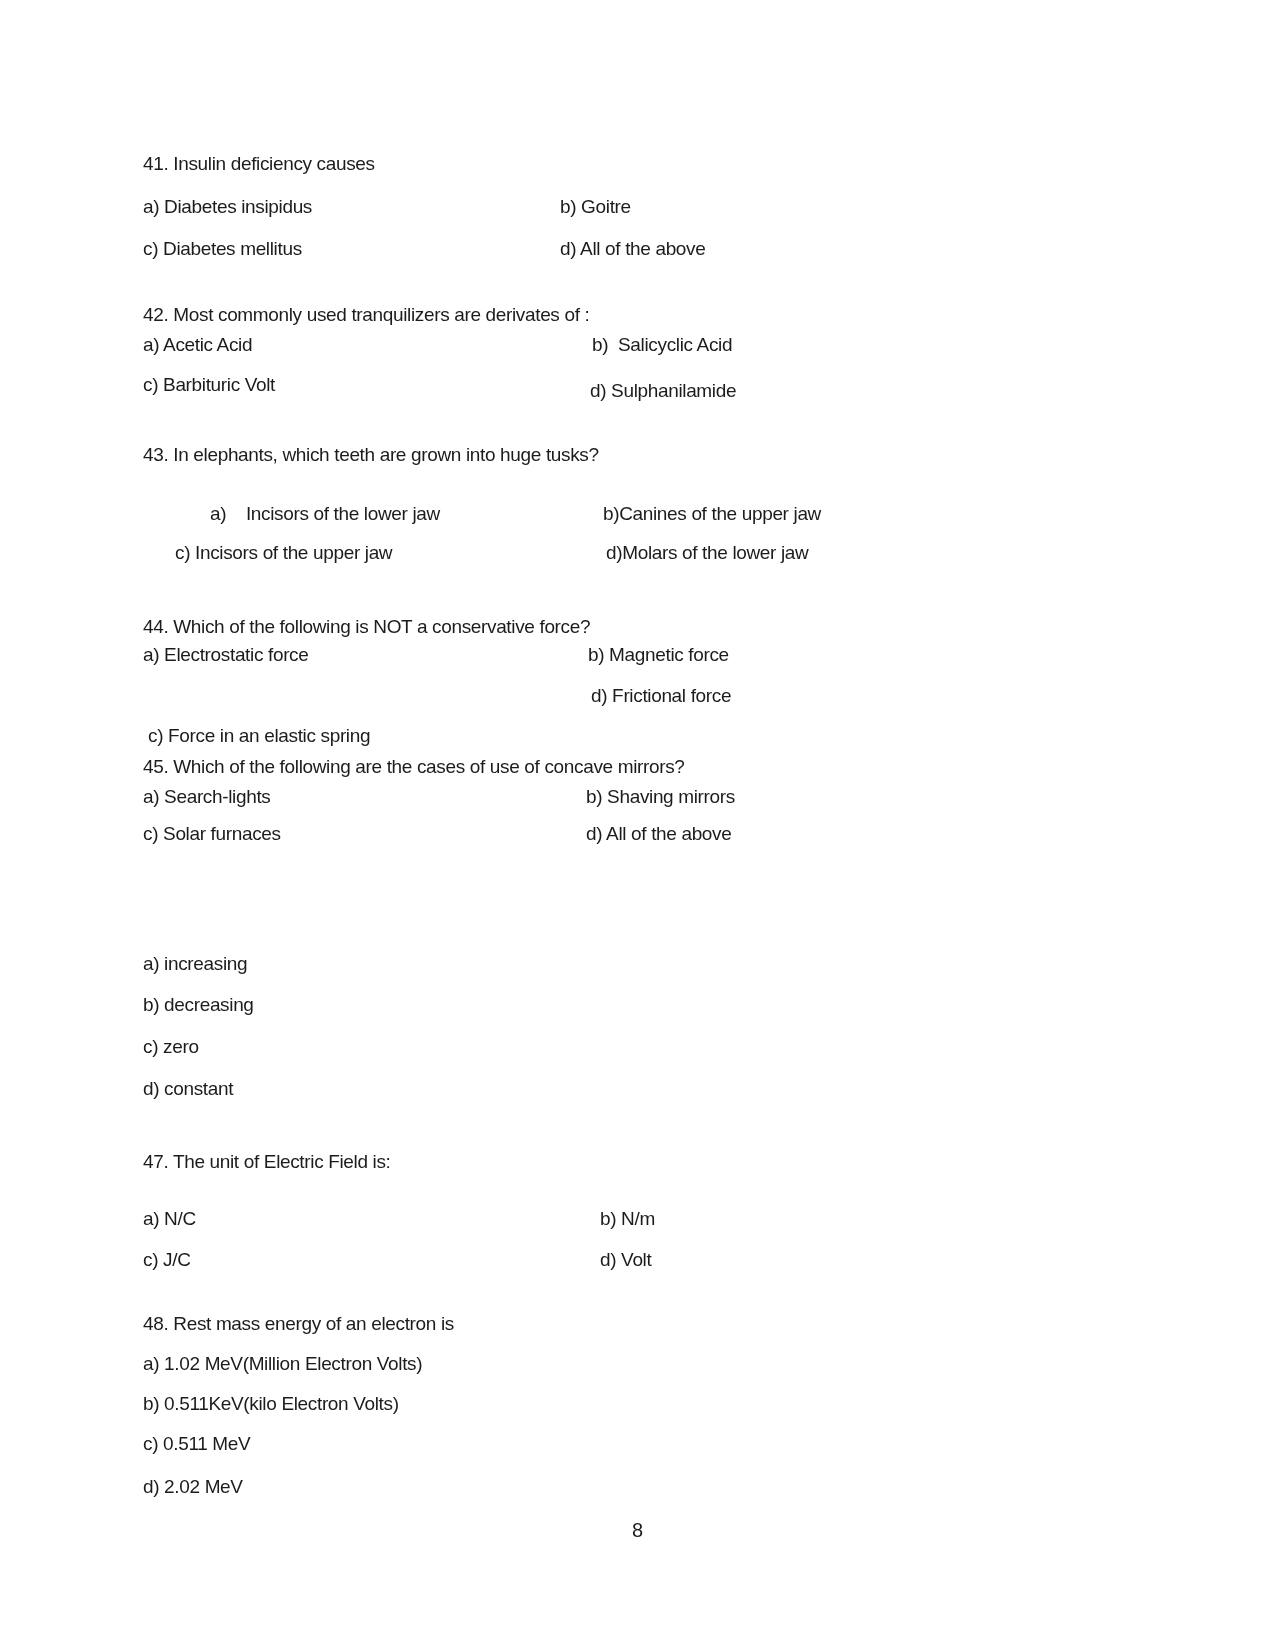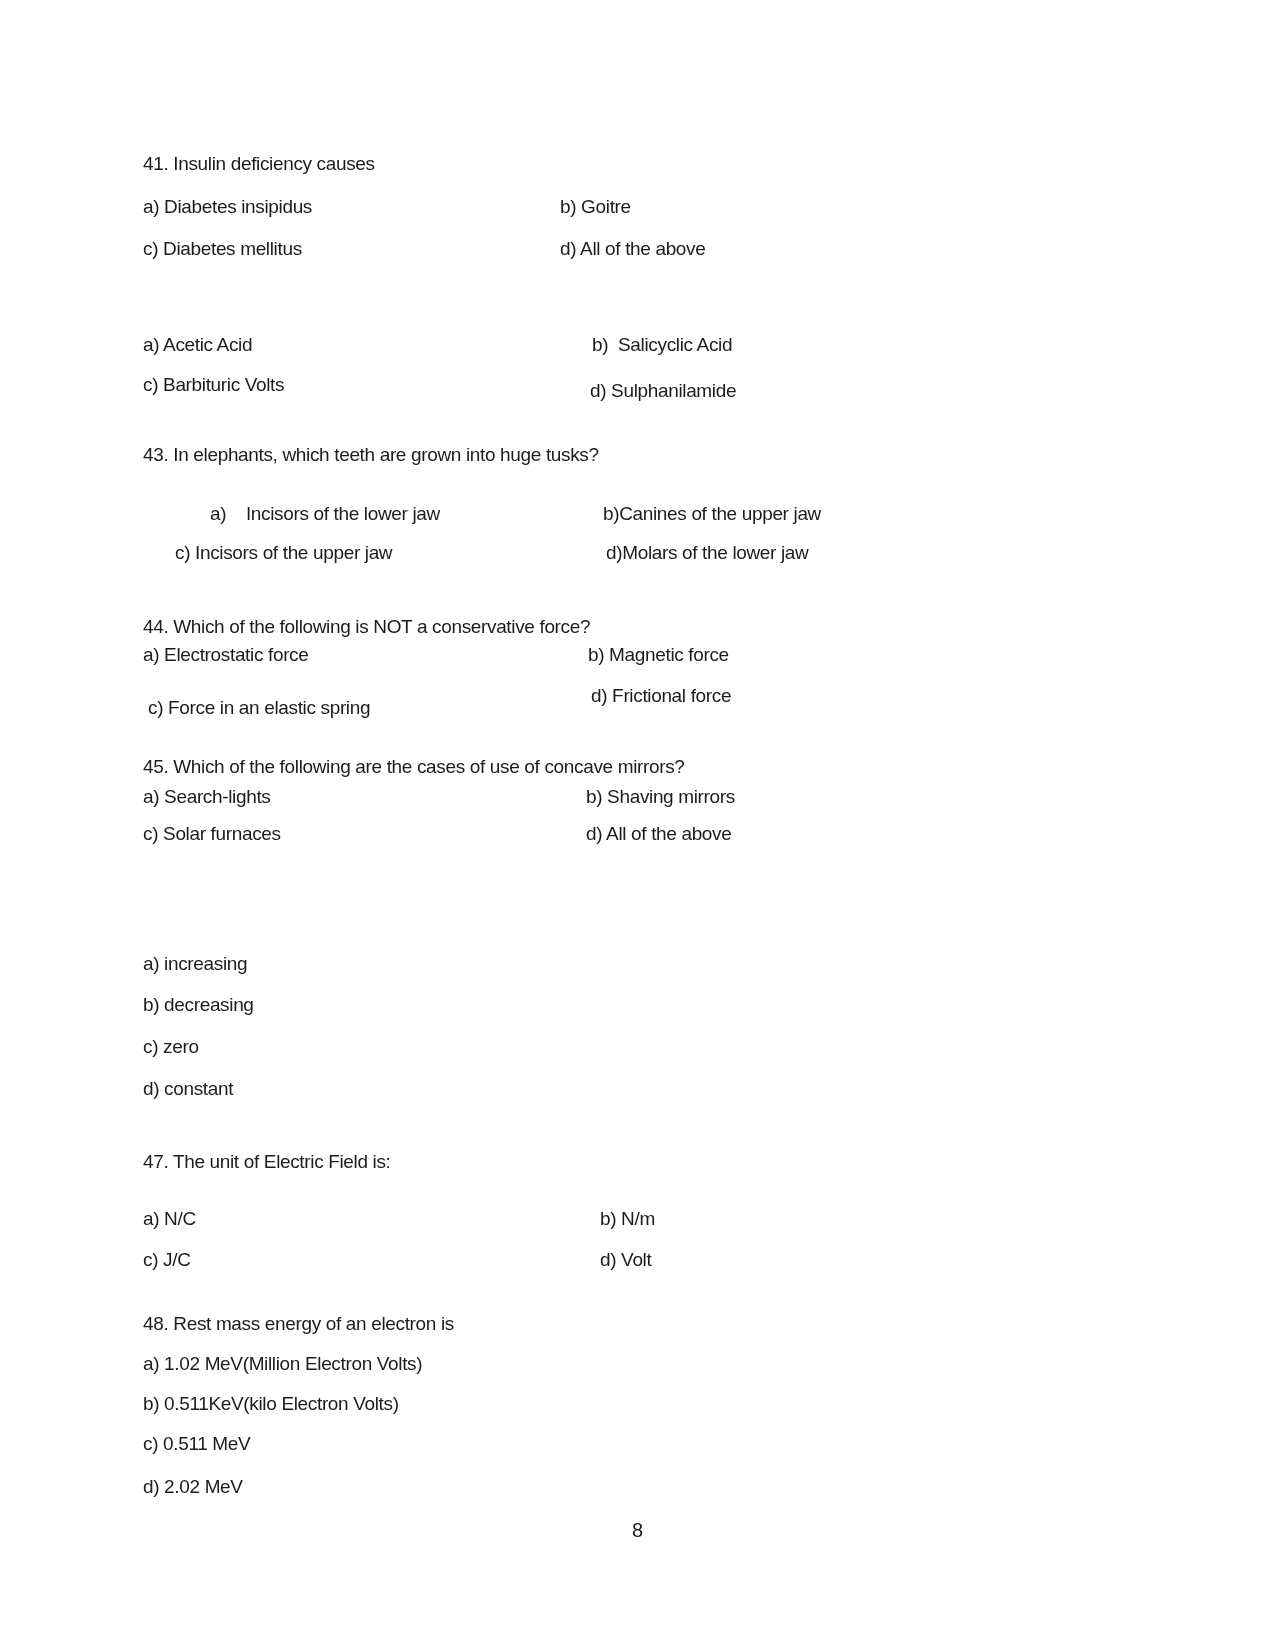--- a/index.html
+++ b/index.html
@@ -38,35 +38,36 @@
 <body>
 
 <div id="page">
 
   <div class="line" style="left:143px; top:152px;">41. Insulin deficiency causes</div>
   <div class="line" style="left:143px; top:195px;">a) Diabetes insipidus</div>
   <div class="line" style="left:560px; top:195px;">b) Goitre</div>
   <div class="line" style="left:143px; top:237px;">c) Diabetes mellitus</div>
   <div class="line" style="left:560px; top:237px;">d) All of the above</div>
 
+  <div class="line" style="left:143px; top:303px;">42. Most commonly used tranquilizers are derivates of :</div>
   <div class="line" style="left:143px; top:333px;">a) Acetic Acid</div>
   <div class="line" style="left:592px; top:333px;">b)  Salicyclic Acid</div>
-  <div class="line" style="left:143px; top:373px;">c) Barbituric Volts</div>
+  <div class="line" style="left:143px; top:373px;">c) Barbituric Volt</div>
   <div class="line" style="left:590px; top:379px;">d) Sulphanilamide</div>
 
   <div class="line" style="left:143px; top:443px;">43. In elephants, which teeth are grown into huge tusks?</div>
   <div class="line" style="left:186px; top:502px;margin-left:24px;">a)    Incisors of the lower jaw</div>
   <div class="line" style="left:603px; top:502px;">b)Canines of the upper jaw</div>
   <div class="line" style="left:175px; top:541px;">c) Incisors of the upper jaw</div>
   <div class="line" style="left:606px; top:541px;">d)Molars of the lower jaw</div>
 
   <div class="line" style="left:143px; top:615px;">44. Which of the following is NOT a conservative force?</div>
   <div class="line" style="left:143px; top:643px;">a) Electrostatic force</div>
   <div class="line" style="left:588px; top:643px;">b) Magnetic force</div>
-  <div class="line" style="left:148px; top:696px;">c) Force in an elastic spring</div>
+  <div class="line" style="left:148px; top:724px;">c) Force in an elastic spring</div>
   <div class="line" style="left:591px; top:684px;">d) Frictional force</div>
 
   <div class="line" style="left:143px; top:755px;">45. Which of the following are the cases of use of concave mirrors?</div>
   <div class="line" style="left:143px; top:785px;">a) Search-lights</div>
   <div class="line" style="left:586px; top:785px;">b) Shaving mirrors</div>
   <div class="line" style="left:143px; top:822px;">c) Solar furnaces</div>
   <div class="line" style="left:586px; top:822px;">d) All of the above</div>
 
   <div class="line" style="left:143px; top:952px;">a) increasing</div>
   <div class="line" style="left:143px; top:993px;">b) decreasing</div>

